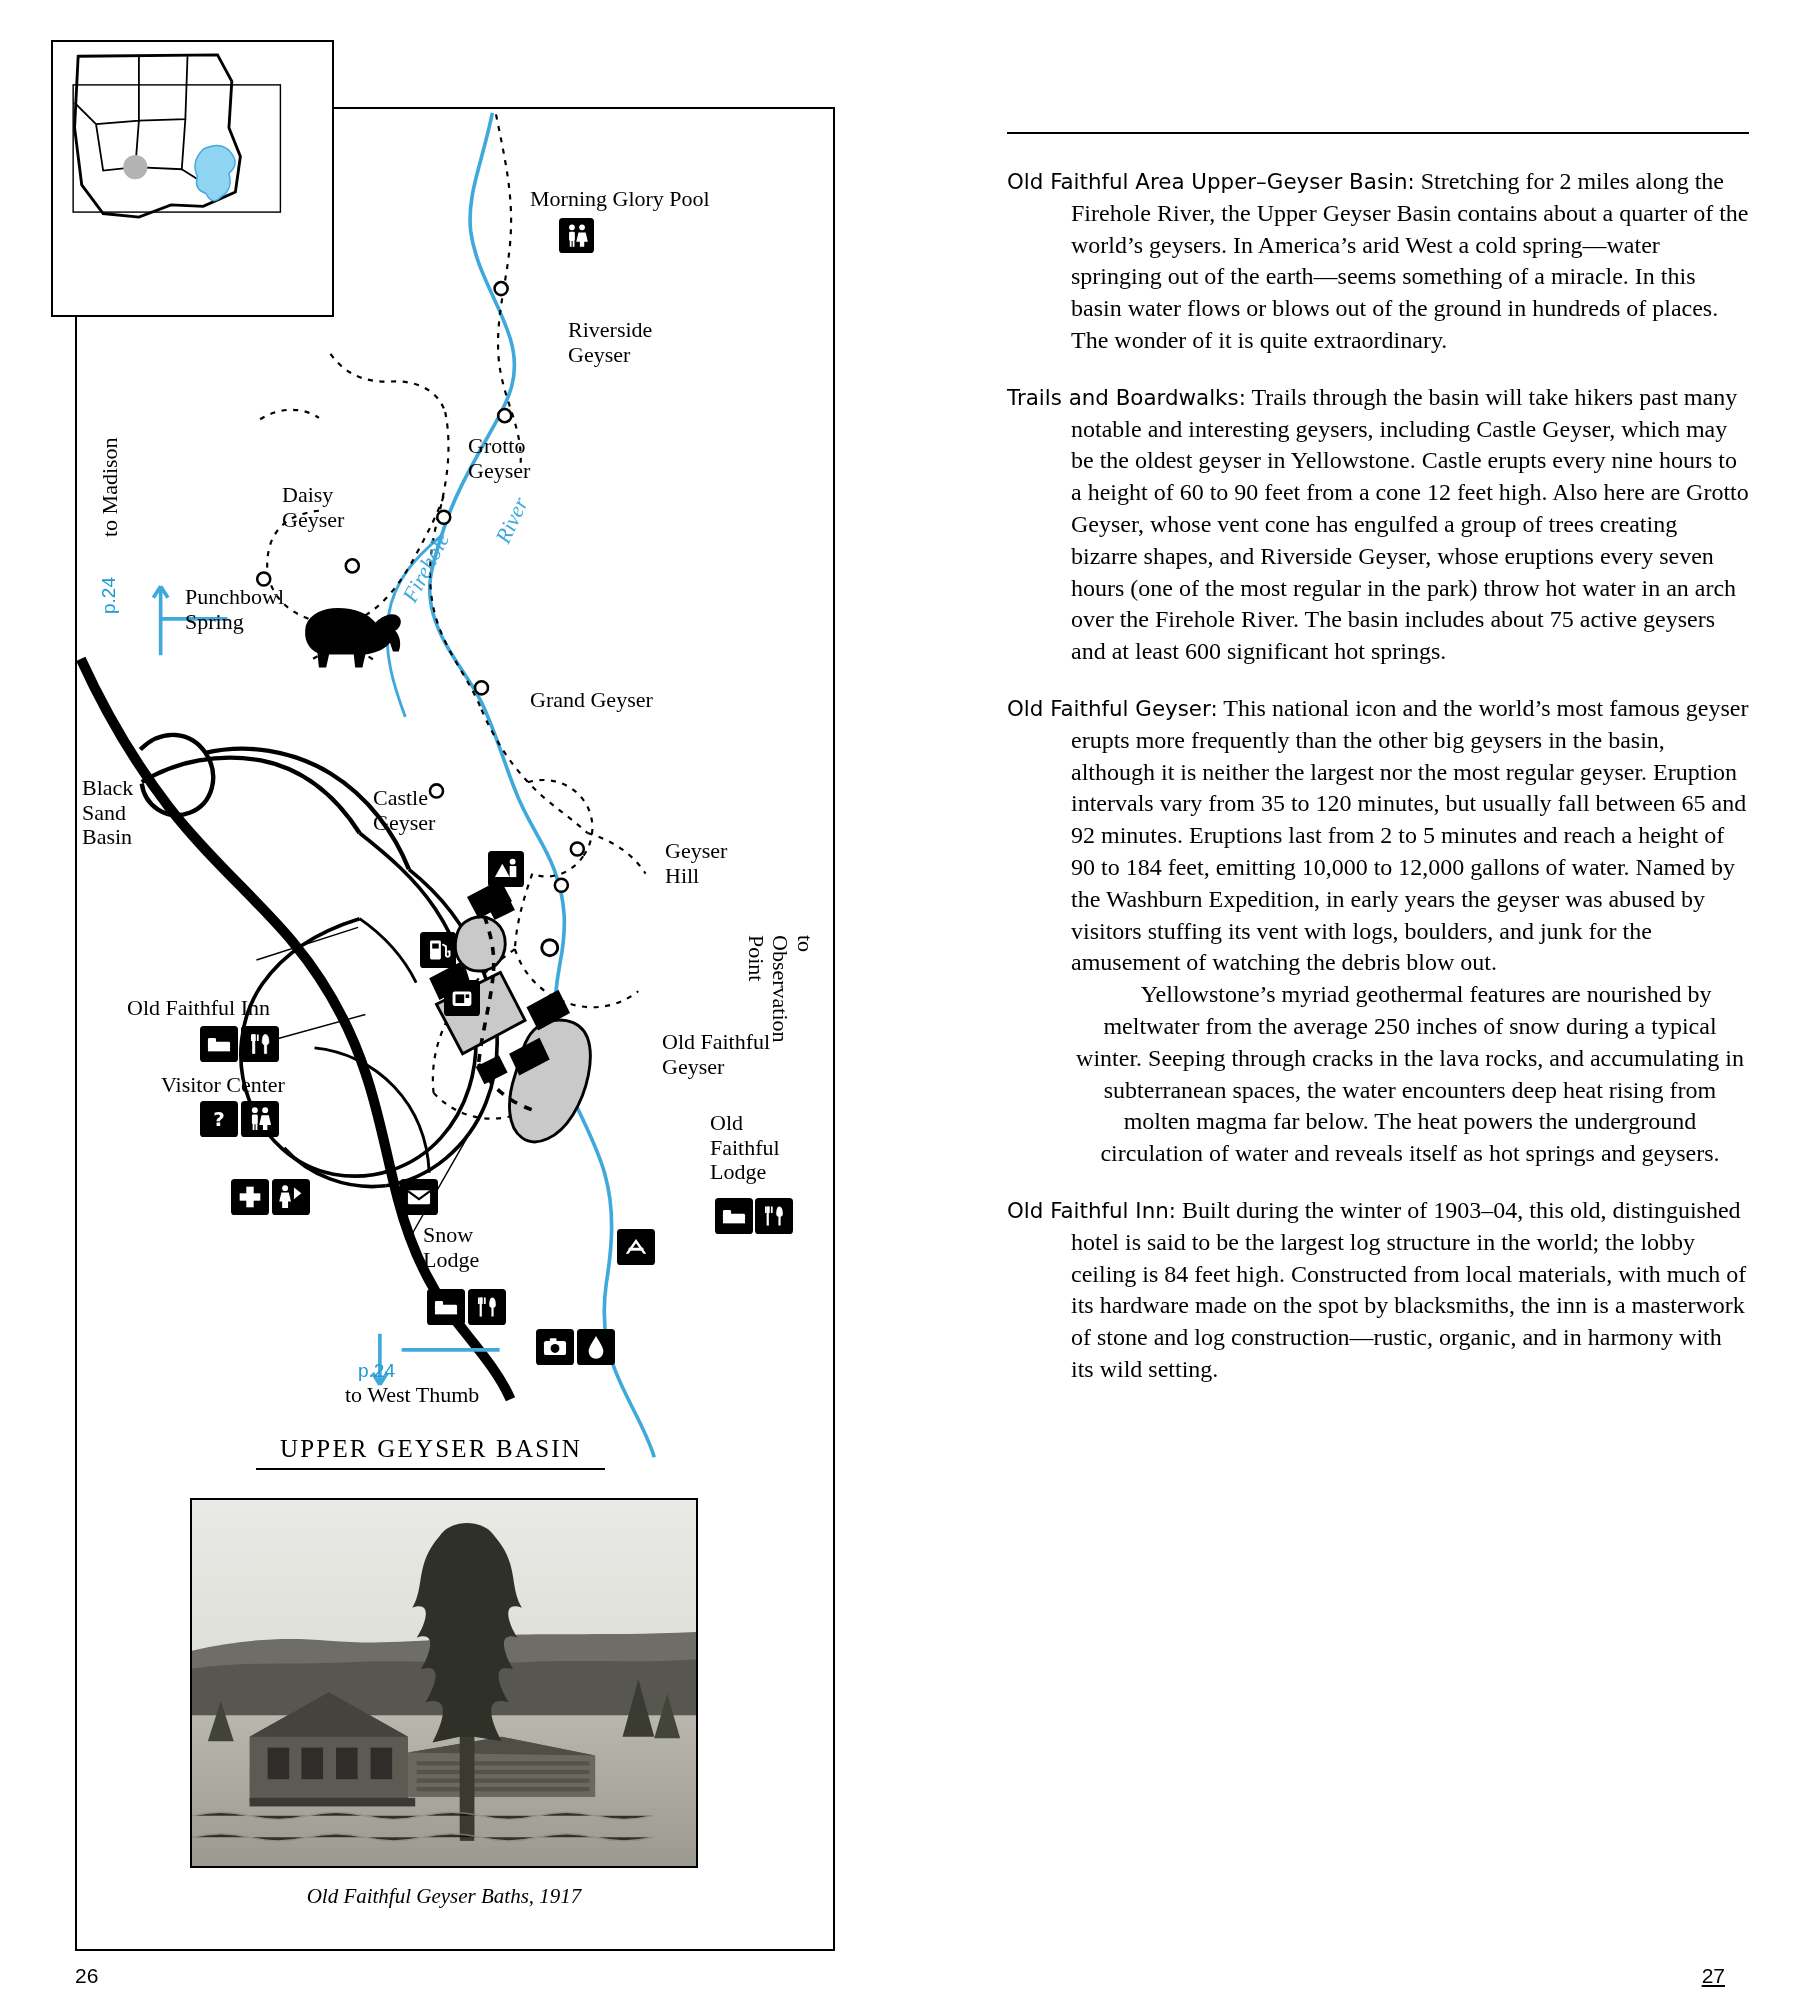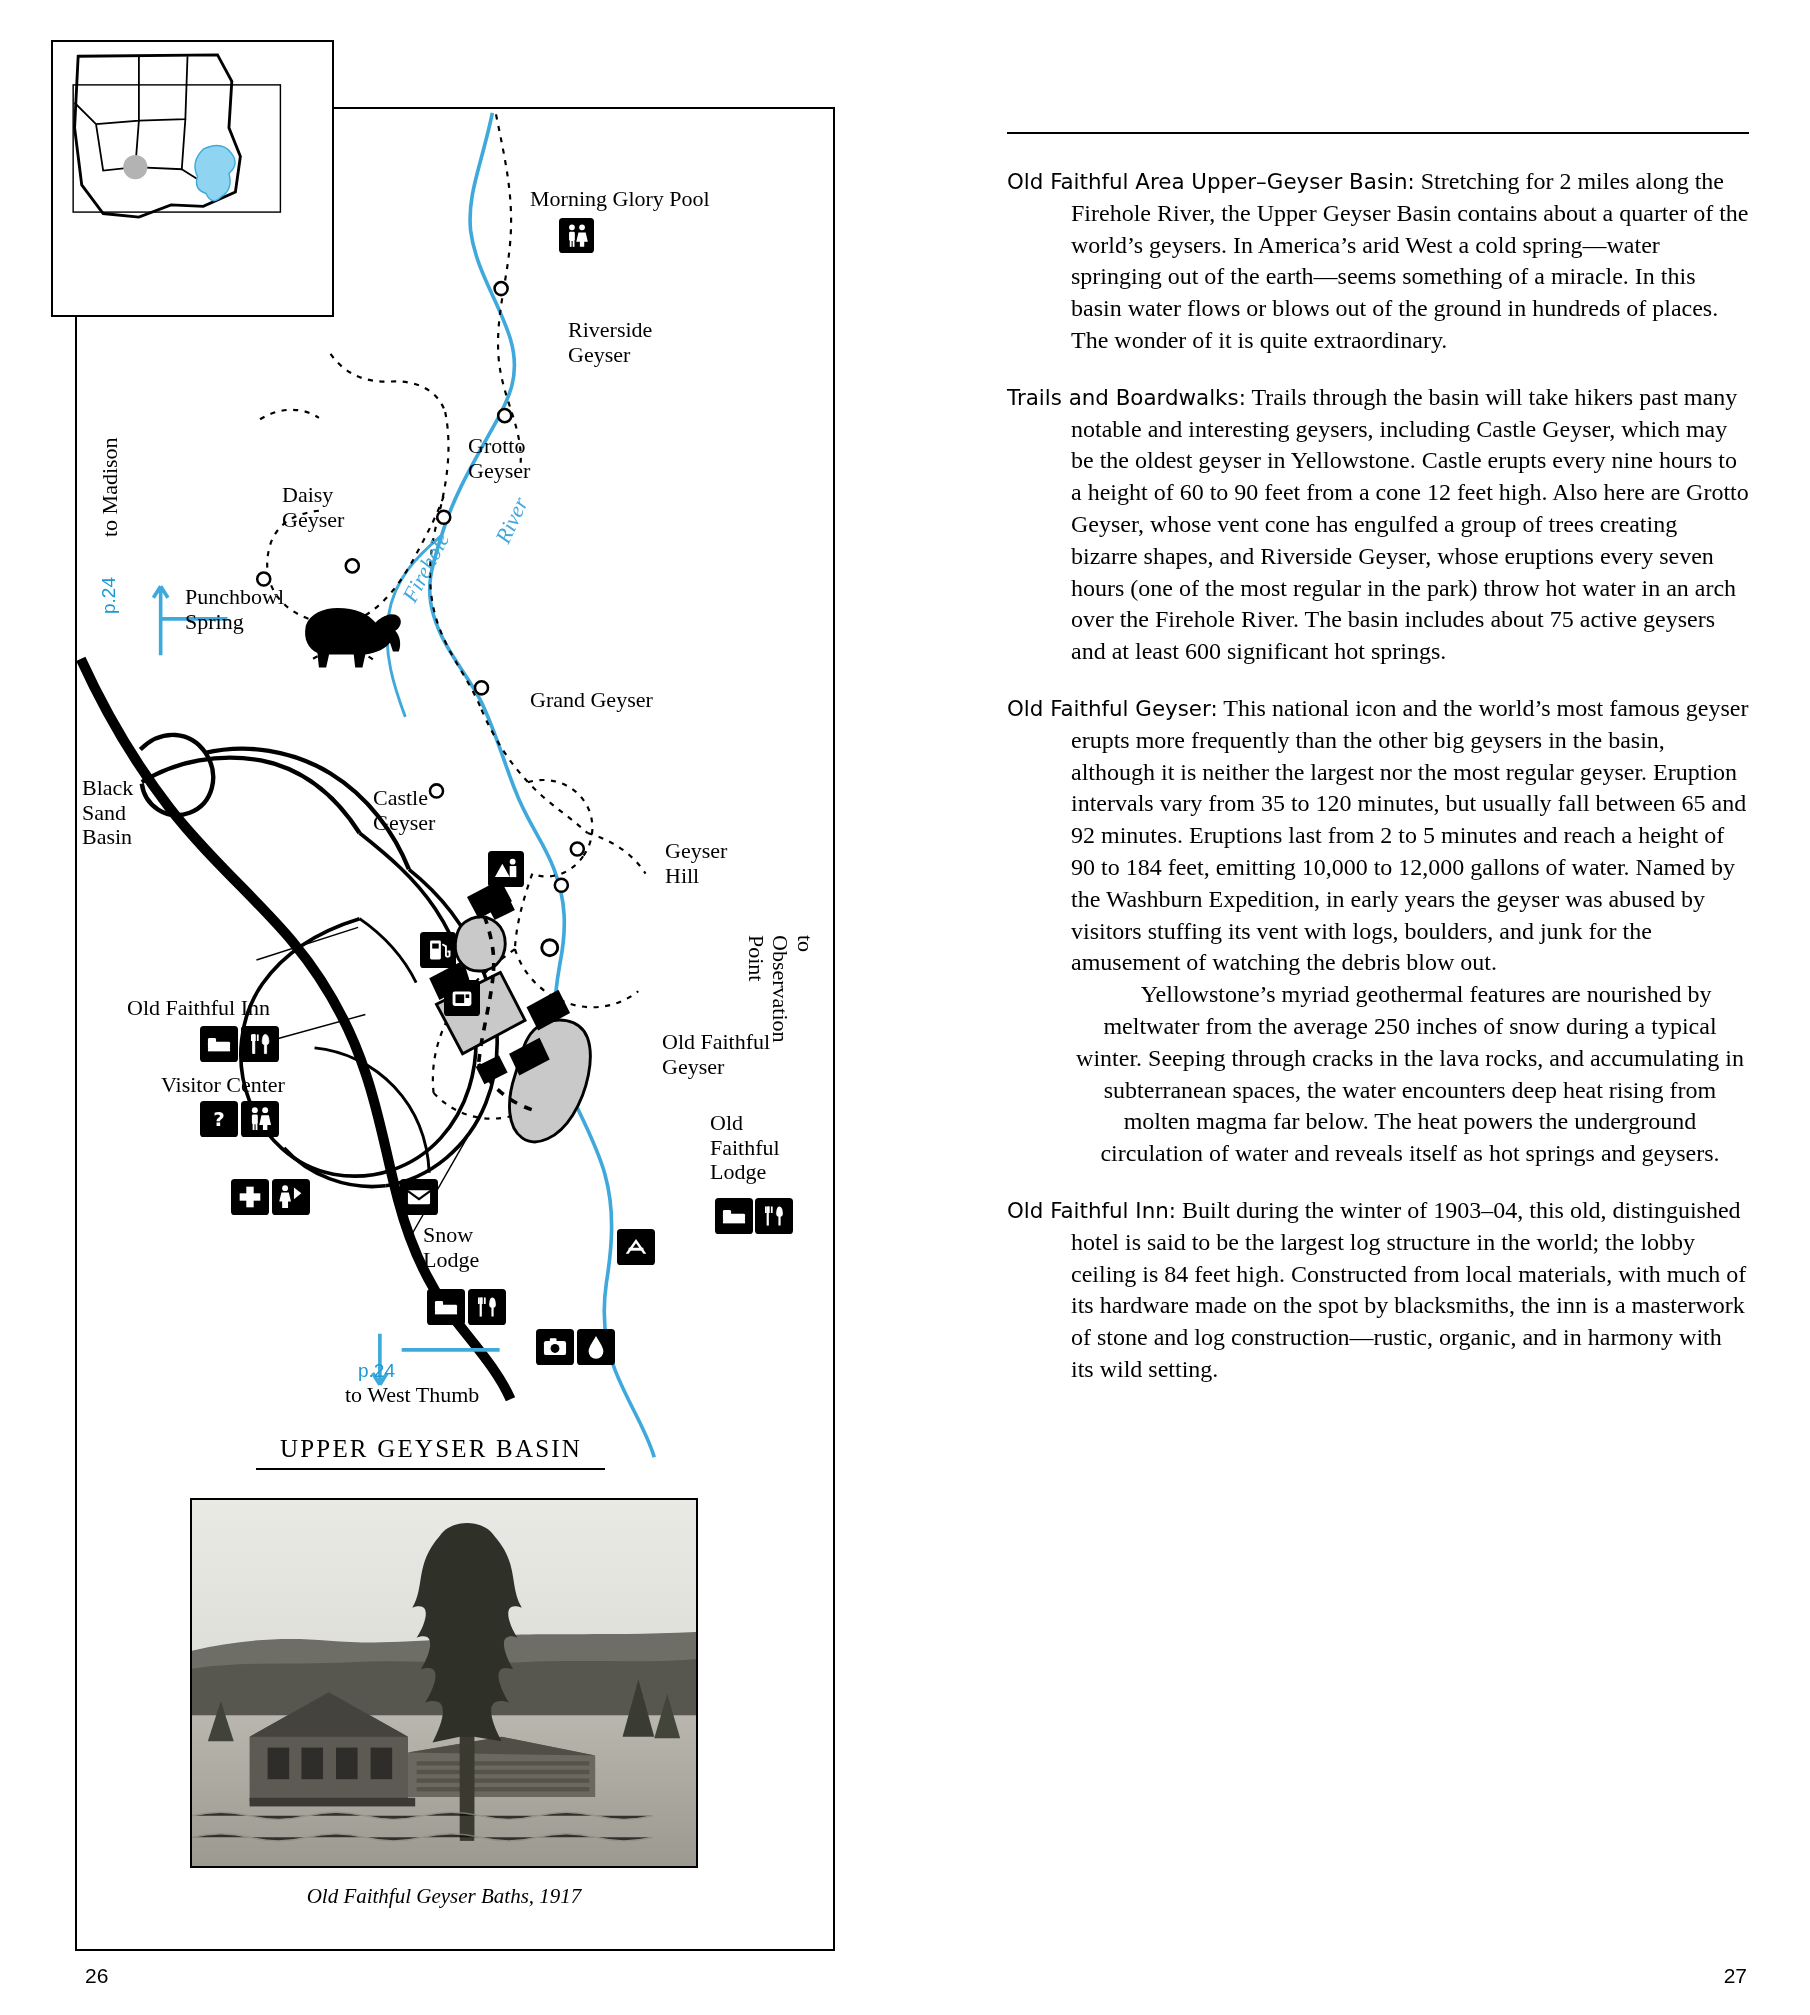--- a/index.html
+++ b/index.html
@@ -158,22 +158,22 @@
     text-indent: 32px;
     padding-left:0;
     text-align:center;
   }
 
   .folio {
     position:absolute;
     font-family:"Liberation Sans", sans-serif;
     font-size: 21px;
   }
-  #folio-left { left: 85px; top: 1964px; }
-  #folio-right { right: 63px; top: 1964px; }
+  #folio-left { left: 75px; top: 1964px; }
+  #folio-right { right: 85px; top: 1964px; text-decoration: underline; }
 </style>
 </head>
 <body>
 
 <div id="left-page">
 
   <div class="locator">
     <svg viewBox="0 0 390 382" xmlns="http://www.w3.org/2000/svg">
       <rect x="0" y="0" width="390" height="382" fill="#ffffff"></rect>
 

